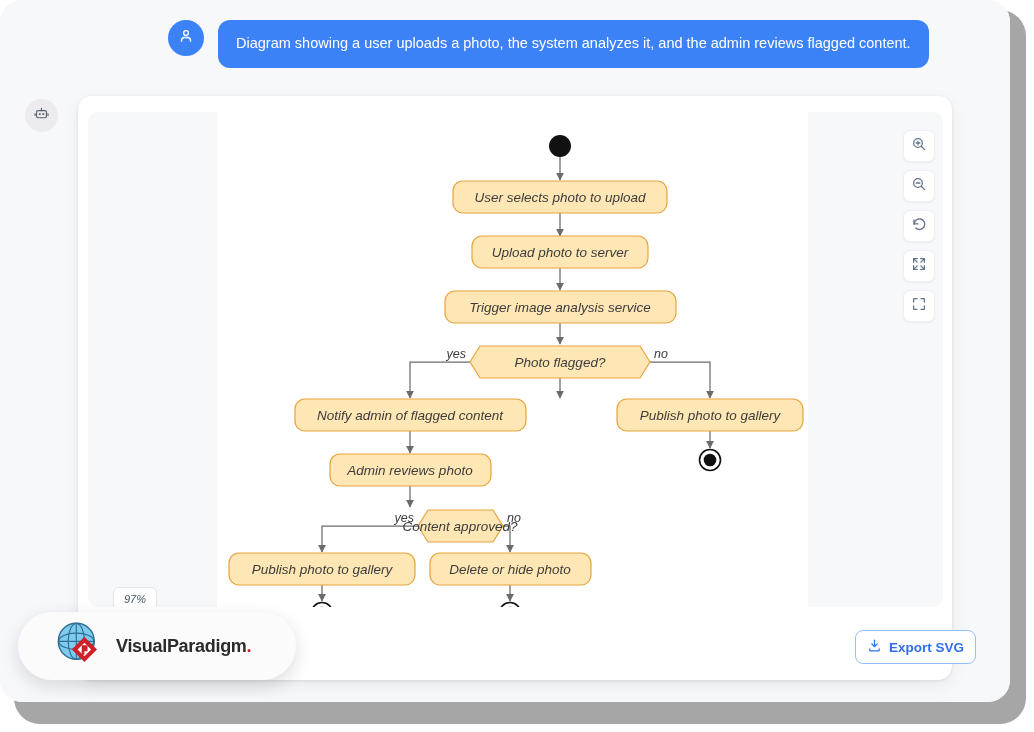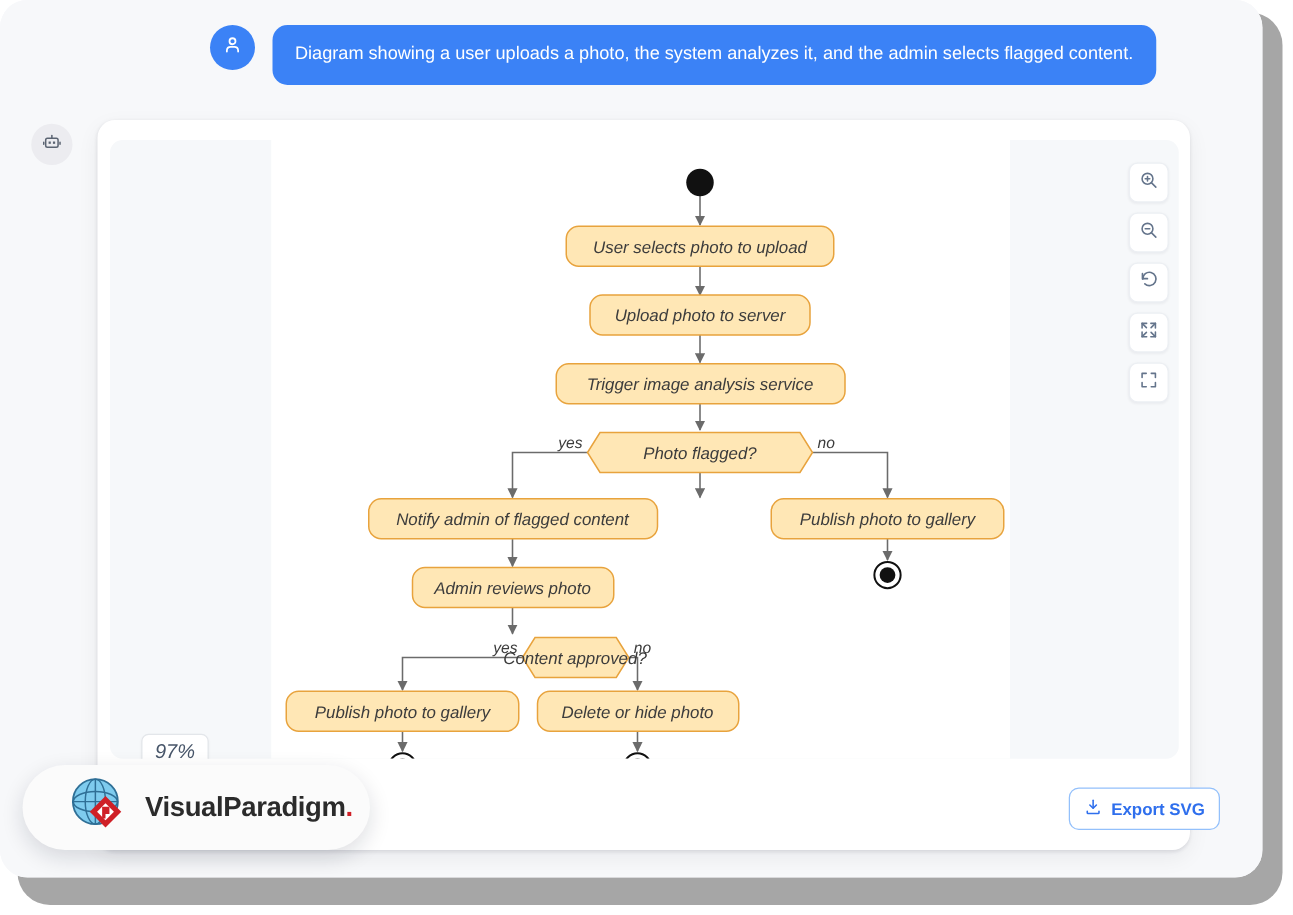--- a/index.html
+++ b/index.html
@@ -84,21 +84,21 @@
   }
   .diagram-svg { position: absolute; left: 0; top: 0; }
 
   
   .zoom-badge {
     position: absolute; left: 25px; top: 475px;
     background: #ffffff;
     border: 1px solid #e3e6ea;
     border-radius: 6px;
     padding: 5px 10px;
-    font-size: 16px;
+    font-size: 11px;
     color: #475569;
     box-shadow: 0 1px 2px rgba(16,24,40,.05);
   }
 
   
   .tool-rail {
     position: absolute; right: 17px; top: 34px;
     display: flex; flex-direction: column; gap: 8px;
   }
   .tool-btn {
@@ -130,21 +130,21 @@
   .watermark {
     position: absolute; left: 18px; top: 612px;
     width: 278px; height: 68px;
     background: #fbfbfb;
     border-radius: 34px;
     box-shadow: 0 6px 18px rgba(16,24,40,.14);
     display: flex; align-items: center; gap: 10px;
     padding-left: 34px;
   }
   .wm-text { line-height: 1.04; }
-  .wm-l1 { font-size: 22px; font-weight: bold; color: #2b2b2b; letter-spacing: -0.3px; }
+  .wm-l1 { font-size: 18px; font-weight: bold; color: #2b2b2b; letter-spacing: -0.3px; }
   .wm-l1 .vp-dot { color: #cf2027; }
   .wm-l2 { font-size: 19px; color: #3a3a3a; letter-spacing: -0.2px; }
 
   
   .nd-label { font-family: "Liberation Sans", sans-serif; font-size: 13.5px; fill: #3c3c3c; }
   .ed-label { font-family: "Liberation Sans", sans-serif; font-size: 12.5px; fill: #3c3c3c; }
 </style>
 </head>
 <body>
 
@@ -157,21 +157,21 @@
 
       <div class="msg-row">
         <div class="avatar-user">
           <span>
             <svg width="18" height="18" viewBox="0 0 24 24" fill="none" stroke="#ffffff" stroke-width="1.9" stroke-linecap="round" stroke-linejoin="round">
               <circle cx="12" cy="8" r="3.2"></circle>
               <path d="M6 19v-1.2A4 4 0 0 1 10 14h4a4 4 0 0 1 4 3.8V19"></path>
             </svg>
           </span>
         </div>
-        <div class="bubble">Diagram showing a user uploads a photo, the system analyzes it, and the admin selects flagged content.</div>
+        <div class="bubble">Diagram showing a user uploads a photo, the system analyzes it, and the admin reviews flagged content.</div>
       </div>
 
       <div class="avatar-bot">
         <span>
           <svg width="17" height="17" viewBox="0 0 24 24" fill="none" stroke="#5b6472" stroke-width="1.7" stroke-linecap="round" stroke-linejoin="round">
             <rect x="5" y="8" width="14" height="10" rx="2"></rect>
             <path d="M12 8V4.8"></path>
             <path d="M2.8 12.5v2.2M21.2 12.5v2.2"></path>
             <rect x="8.3" y="11.6" width="2.5" height="2.6" fill="#5b6472" stroke="none"></rect>
             <rect x="13.2" y="11.6" width="2.5" height="2.6" fill="#5b6472" stroke="none"></rect>

